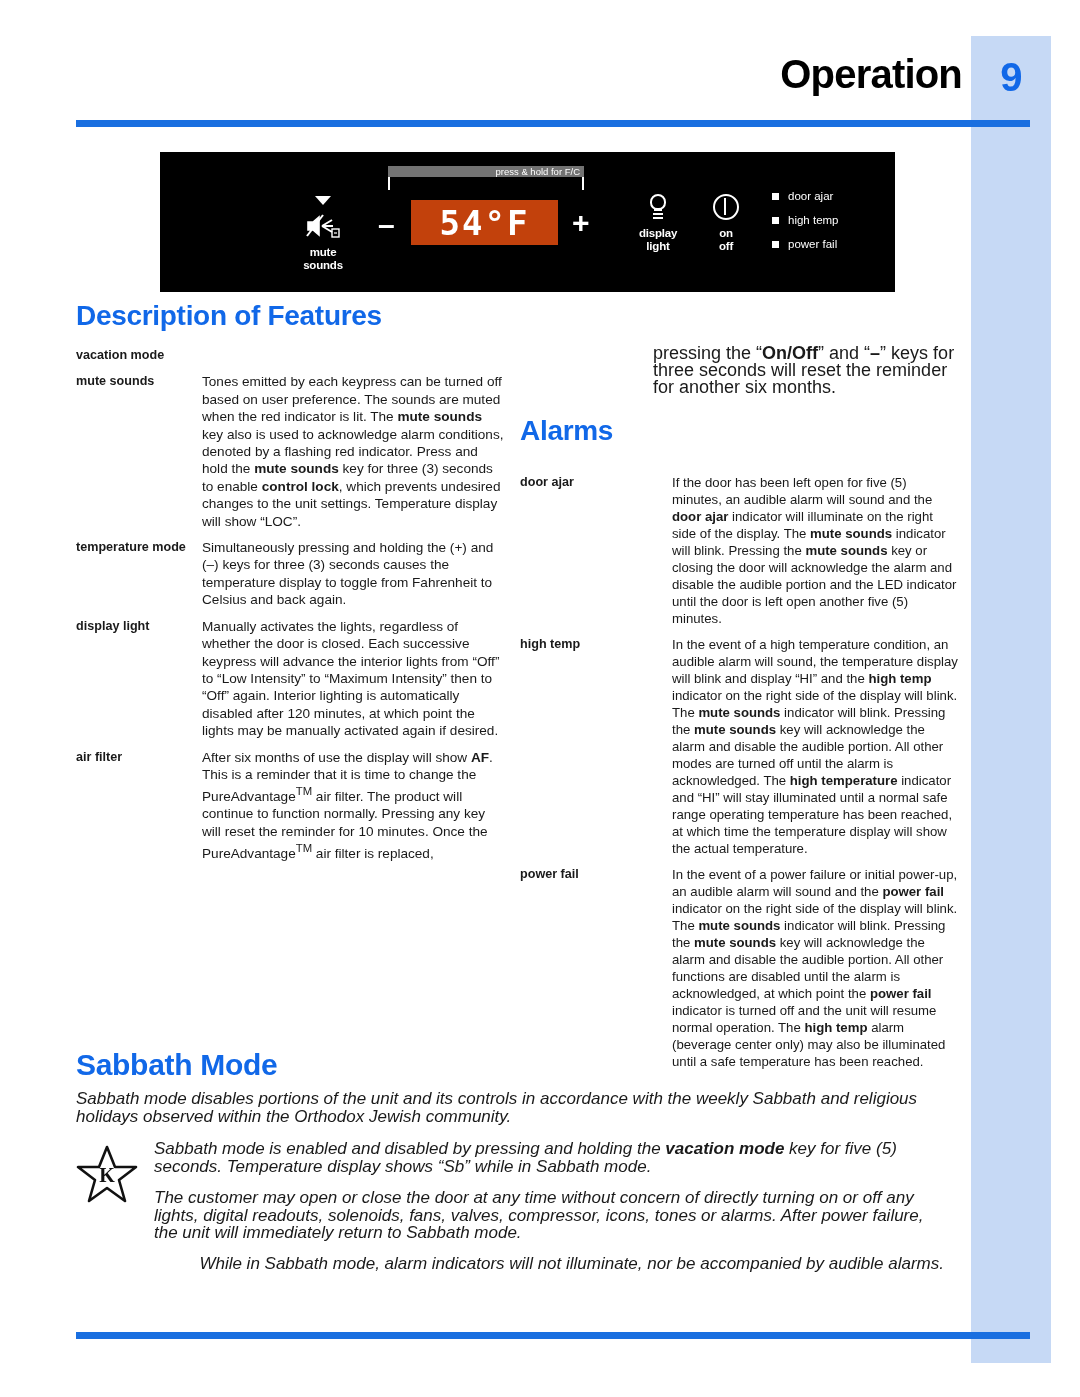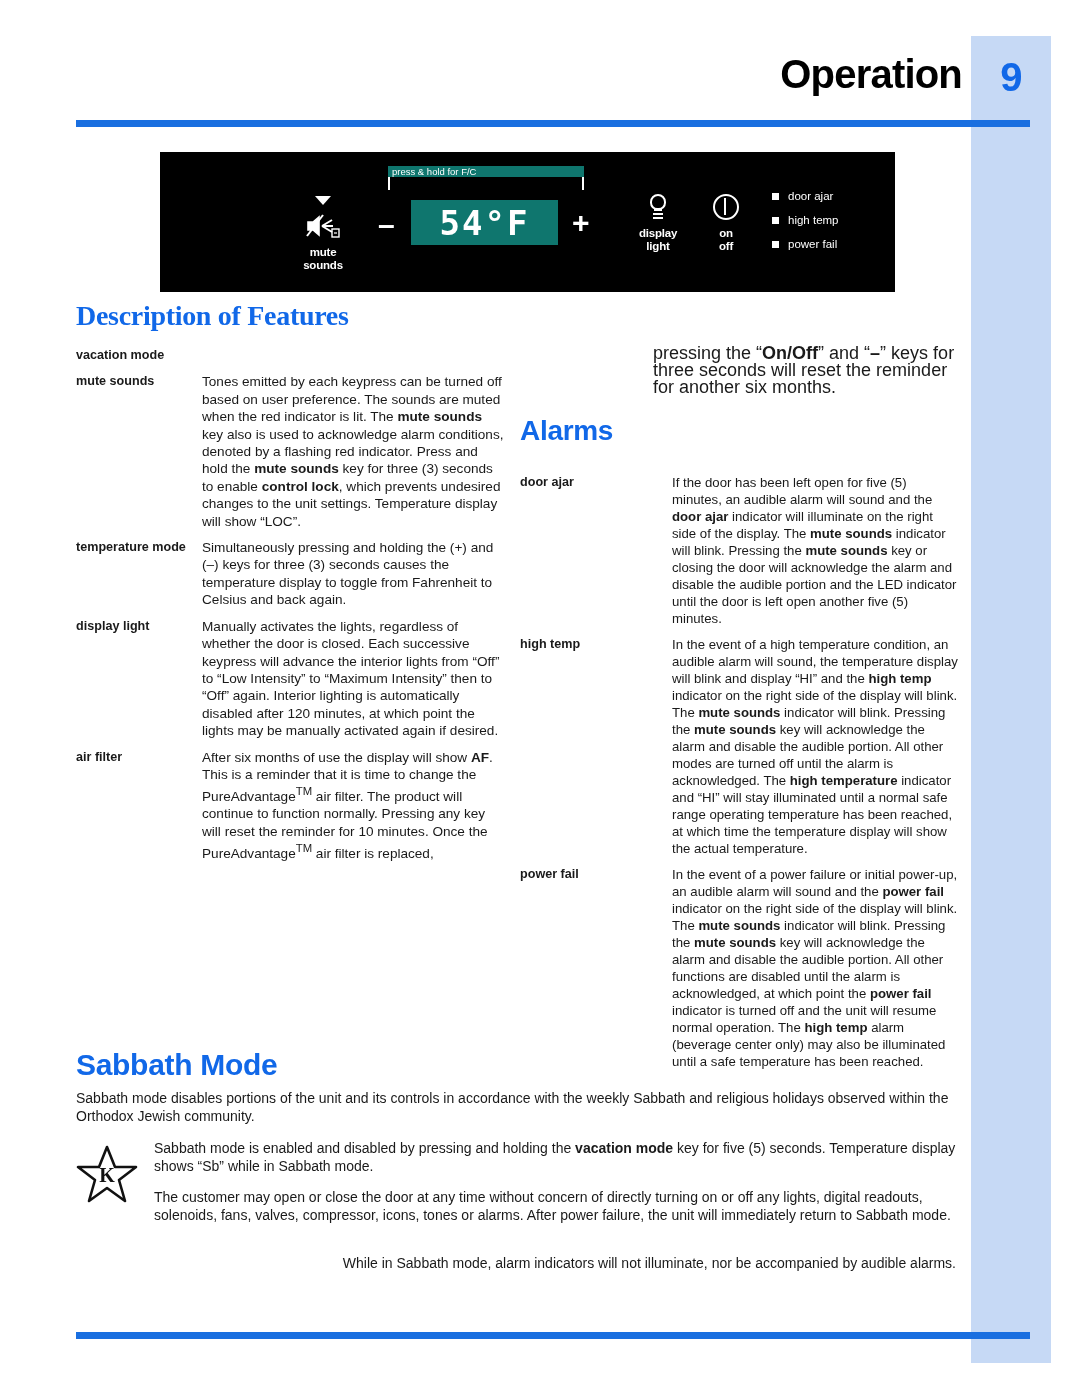--- a/index.html
+++ b/index.html
@@ -77,44 +77,44 @@
   .power{ position:relative; width:26px; height:26px; }
   .power-ring{ position:absolute; inset:0; border:2px solid #fff; border-radius:50%; }
   .power-bar{ position:absolute; left:11px; top:4px; width:2px; height:17px; background:#fff; }
 
   
   #temp-bracket{
     position:absolute; left:228px; top:22px; width:196px; height:16px;
     border-left:2px solid #fff; border-right:2px solid #fff; border-top:2px solid #fff;
   }
   #temp-bracket-label{
-    position:absolute; left:228px; top:14px; width:196px; text-align:left;
-    color:#fff; font-size:9.5px; background:#0f766e; padding:0 4px;
+    position:absolute; left:228px; top:14px; width:196px; text-align:right;
+    color:#fff; font-size:9.5px; background:#737373; padding:0 4px;
   }
   #temp-screen{
     position:absolute; left:251px; top:48px; width:147px; height:45px;
-    background:#0f766e; display:flex; align-items:center; justify-content:center;
+    background:#c2410c; display:flex; align-items:center; justify-content:center;
   }
   #temp-value{
     color:#fff; font-size:34px; font-weight:bold;
     font-family:"DejaVu Sans Mono", monospace; letter-spacing:2px;
   }
   .cp-sign{ position:absolute; color:#fff; font-size:30px; font-weight:bold; }
 
   
   #cp-indicators{ position:absolute; left:612px; top:38px; }
   .ind-row{ display:flex; align-items:center; margin-bottom:12px; }
   .ind-sq{ width:7px;height:7px;background:#fff;margin-right:9px; }
   .ind-tx{ color:#fff; font-size:11.5px; }
 
   
   .h-blue{
     color:#1168e8; font-size:28px; font-weight:bold; letter-spacing:-0.3px;
   }
-  #h-desc{ position:absolute; left:76px; top:300px;font-family:Liberation Serif, serif; }
+  #h-desc{ position:absolute; left:76px; top:300px; }
   #h-alarms{ position:absolute; left:520px; top:415px; }
   #h-sabbath{ position:absolute; left:76px; top:1048px; font-size:30px; }
 
   
   .col{ position:absolute; }
   #col-left{ left:76px; top:347px; width:430px; }
   #col-right{ left:520px; top:345px; width:440px; }
 
   .defrow{ display:flex; margin-bottom:9px; }
   .defterm{
@@ -125,21 +125,21 @@
   #col-right .defterm{ width:133px; }
   .defbody{ font-size:13.6px; line-height:17.4px; flex:1; }
   #col-right .defbody{ font-size:13.2px; line-height:17.0px;margin-left:19px; }
   .defbody b{ font-weight:bold; }
 
   
   #right-cont{ margin-left:133px; font-size:18px; line-height:17.0px; }
 
   
   #sab-body{ position:absolute; left:76px; top:1090px; width:880px; }
-  .sab-p{ font-size:14px; line-height:17.6px; margin:0 0 14px 0; }
+  .sab-p{ font-size:17px; line-height:17.6px; margin:0 12px 14px 0;font-style:italic; }
   #sab-indent{ position:absolute; left:76px; top:1140px; width:880px; display:flex; }
   #sab-star{ flex:0 0 78px; padding-top:4px; }
   #sab-indent-text{ flex:1; }
   #sab-tail{ position:absolute; left:76px; top:1255px; width:880px;text-align:right; }
 </style>
 </head>
 <body>
 
 <div id="side-strip"></div>
 <div id="page-num">9</div>

